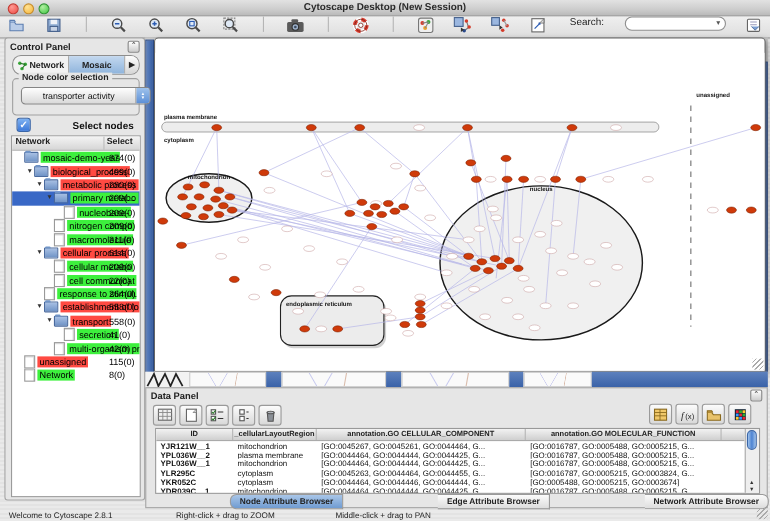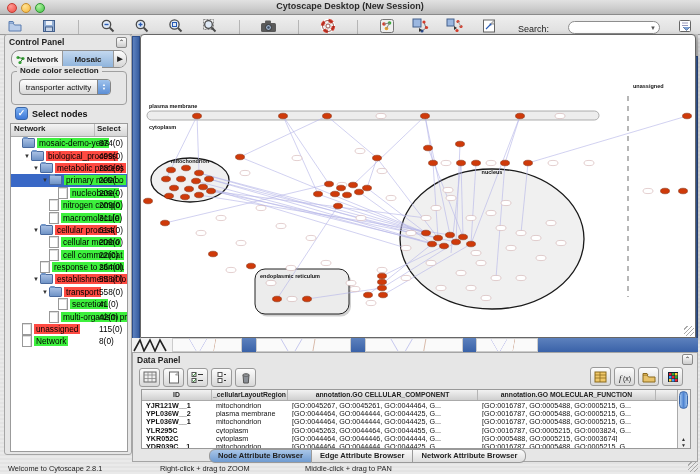--- a/index.html
+++ b/index.html
@@ -12,21 +12,21 @@
   .titlebar{left:0;top:0;width:700px;height:14px;
     background:linear-gradient(#e2e2e2,#cdcdcd 60%,#b9b9b9);border-bottom:1px solid #8a8a8a;}
   .lights{left:7px;top:3px;display:flex;gap:4px;}
   .light{width:8px;height:8px;border-radius:50%;}
   .lr{background:radial-gradient(circle at 35% 30%,#ff9a93,#ee4b44);border:1px solid #c53a32;}
   .ly{background:radial-gradient(circle at 35% 30%,#ffe394,#f6b53a);border:1px solid #c78d2b;}
   .lg{background:radial-gradient(circle at 35% 30%,#b2f0a2,#3ec541);border:1px solid #2e9431;}
   .wintitle{left:0;top:1px;width:700px;text-align:center;font-size:9px;font-weight:bold;color:#2a2a2a;}
   
   .toolbar{left:0;top:15px;width:700px;height:20px;background:linear-gradient(#efefef,#dedede);
-    border-bottom:1px solid #9a9a9a;display:flex;align-items:flex-end;padding:0 6px;box-sizing:border-box;gap:16px;}
+    border-bottom:1px solid #9a9a9a;display:flex;align-items:flex-start;padding:0 6px;box-sizing:border-box;gap:16px;}
   .tbtn{width:18px;height:16px;display:flex;align-items:center;justify-content:center;flex:0 0 auto;}
   .tsep{width:1px;height:14px;background:#b5b5b5;margin:0 4px;flex:0 0 auto;}
   .searchlbl{font-size:9px;color:#222;margin:0 3px 0 4px;}
   .searchbox{width:128px;height:13px;background:#fff;border:1px solid #8e8e8e;border-radius:7px;
     display:flex;align-items:center;justify-content:flex-end;padding-right:3px;box-sizing:border-box;}
   .searchbox .arr{font-size:6px;color:#555;}
   
   .cpanel{left:4px;top:34px;width:128px;height:421px;background:#e6e6e6;border:1px solid #a5a5a5;
     border-radius:3px;box-sizing:border-box;text-decoration:underline;}
   .cp-head{left:4px;top:1px;width:118px;height:12px;font-size:8.5px;font-weight:bold;color:#222;
@@ -34,29 +34,29 @@
   .floatic{width:9px;height:9px;border:1px solid #888;border-radius:2px;background:linear-gradient(#fff,#ccc);
     font-size:6px;line-height:8px;text-align:center;color:#555;}
   .cp-tabs{left:6px;top:15px;width:114px;height:16px;display:flex;border:1px solid #8e8e8e;border-radius:8px;
     overflow:hidden;background:#f2f2f2;}
   .cp-tab{flex:1;display:flex;align-items:center;justify-content:center;gap:2px;font-size:8px;font-weight:bold;
     color:#222;border-right:1px solid #9a9a9a;}
   .cp-tab.sel{background:linear-gradient(#c3d8ef,#8fb4dc);}
   .cp-tab.arrow{flex:0 0 12px;font-size:7px;border-right:none;background:linear-gradient(#fdfdfd,#d5d5d5);}
   .groupbox{left:6px;top:36px;width:114px;height:32px;border:1px solid #a0a0a0;border-radius:4px;}
   .grouplbl{left:12px;top:31px;background:#e6e6e6;padding:0 3px;font-size:8px;font-weight:bold;color:#222;}
-  .dropdown{left:14px;top:44px;width:92px;height:16px;border:1px solid #858585;border-radius:4px;
+  .dropdown{left:14px;top:44px;width:118px;height:16px;border:1px solid #858585;border-radius:4px;
     background:linear-gradient(#fefefe,#d9d9d9);display:flex;align-items:center;box-sizing:border-box;}
   .dropdown .txt{flex:1;text-align:center;font-size:8px;color:#111;}
   .dropdown .step{width:12px;height:100%;border-left:1px solid #858585;border-radius:0 3px 3px 0;
     background:linear-gradient(#9ec2ec,#5c8fd6);display:flex;flex-direction:column;align-items:center;justify-content:center;color:#fff;font-size:4px;line-height:4px;}
   .checkrow{left:10px;top:72px;display:flex;align-items:center;gap:4px;}
   .checkbox{width:11px;height:11px;border-radius:3px;border:1px solid #3a66a8;
     background:linear-gradient(#7db1f2,#3c78d8);color:#fff;font-size:9px;line-height:10px;text-align:center;font-weight:bold;}
-  .checklbl{font-size:9px;font-weight:bold;color:#111;}
+  .checklbl{font-size:9px;font-weight:bold;color:#111;margin-left:34px;}
   .tree{left:5px;top:88px;width:116px;height:327px;background:#fff;border:1px solid #9b9b9b;overflow:hidden;}
   .tree-head{display:flex;height:12px;background:linear-gradient(#f4f4f4,#d6d6d6);border-bottom:1px solid #aaa;
     font-size:8px;font-weight:bold;color:#222;}
   .tree-head .c1{flex:1;padding-left:3px;border-right:1px solid #bbb;}
   .tree-head .c2{width:30px;padding-left:2px;}
   .tree-row{display:flex;align-items:center;height:12.4px;font-size:8.3px;color:#000;white-space:nowrap;}
   .tree-row.sel{background:#3968c6;}
   .t-tri{width:8px;font-size:6px;color:#333;text-align:center;flex:0 0 auto;}
   .t-folder{width:11px;height:8px;background:linear-gradient(#a8c0e4,#6f93c6);border:1px solid #4a6a9e;border-radius:1px;flex:0 0 auto;margin-right:2px;position:relative;}
   .t-folder:before{content:"";position:absolute;left:0;top:-2px;width:5px;height:2px;background:#6f93c6;border-radius:1px 1px 0 0;}
@@ -98,21 +98,21 @@
   .dt-headrow{display:flex;height:10px;background:linear-gradient(#f2f2f2,#cfcfcf);border-bottom:1px solid #aaa;
     font-size:6.8px;font-weight:bold;color:#222;}
   .dt-headrow div{border-right:1px solid #b5b5b5;text-align:center;overflow:hidden;white-space:nowrap;box-sizing:border-box;padding-top:1px;}
   .dt-row{display:flex;height:8.2px;font-size:7.2px;color:#111;white-space:nowrap;}
   .dt-row div{overflow:hidden;padding-left:4px;box-sizing:border-box;}
   .dt-row .b{font-weight:bold;}
   .vscroll{width:12px;background:#eee;border-left:1px solid #aaa;position:relative;}
   .vthumb{position:absolute;left:1px;top:1px;width:9px;height:18px;border-radius:5px;
     background:linear-gradient(90deg,#9ec2ec,#4d83d2,#9ec2ec);border:1px solid #3a66a8;box-sizing:border-box;}
   .varrows{position:absolute;left:0;bottom:0;width:11px;text-align:center;font-size:5px;color:#333;line-height:6px;}
-  .btabs{left:0px;top:96px;width:566px;height:13px;display:flex;justify-content:flex-start;padding-left:76px;box-sizing:border-box;}
+  .btabs{left:0px;top:96px;width:566px;height:13px;display:flex;justify-content:space-between;padding-left:76px;box-sizing:border-box;}
   .btab{height:12px;line-height:12px;padding:0 8px;font-size:7.6px;font-weight:bold;color:#222;
     border:1px solid #9a9a9a;border-left:none;background:linear-gradient(#fbfbfb,#ddd);}
   .btab:first-child{border-left:1px solid #9a9a9a;border-radius:6px 0 0 6px;}
   .btab:last-child{border-radius:0 6px 6px 0;}
   .btab.sel{background:linear-gradient(#a9c6e8,#6f9bd1);}
   
   .statusbar{left:0;top:462px;width:700px;height:12px;font-size:7.4px;color:#222;}
   .statusbar span{position:absolute;top:2px;}
   svg{display:block;}
 </style>

